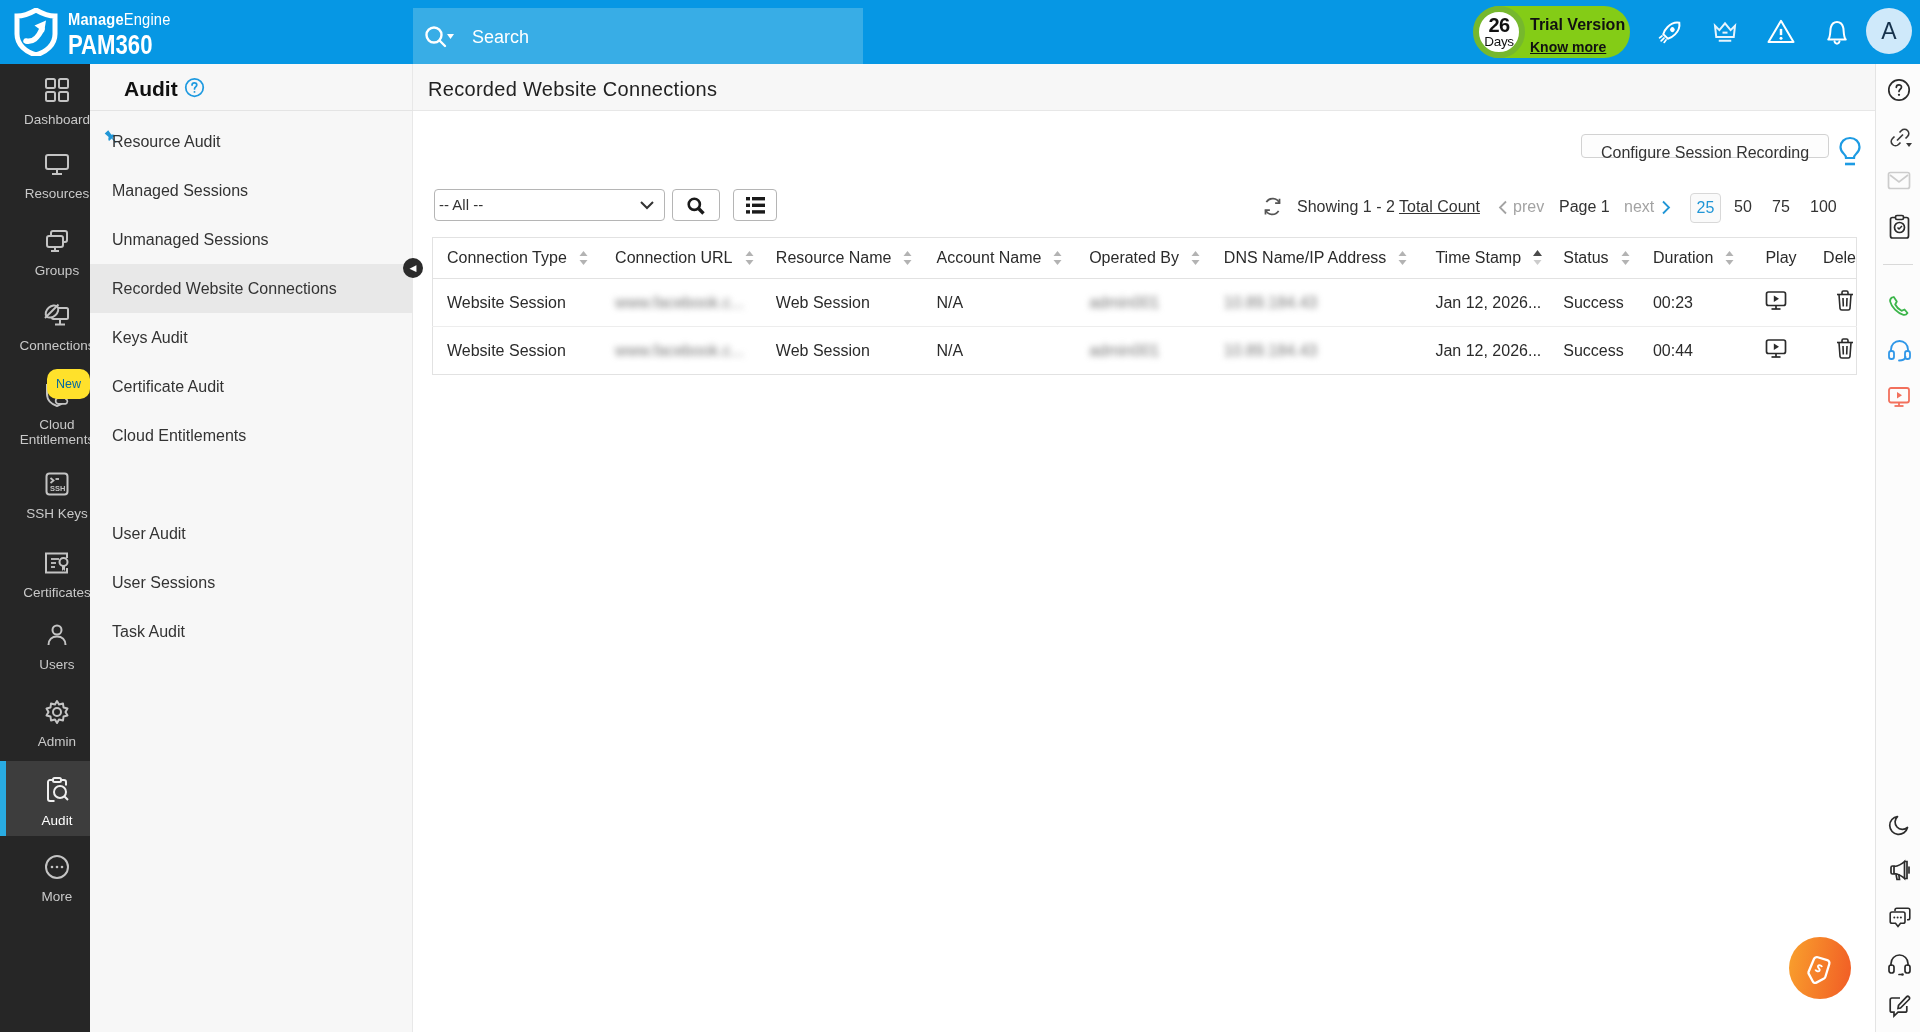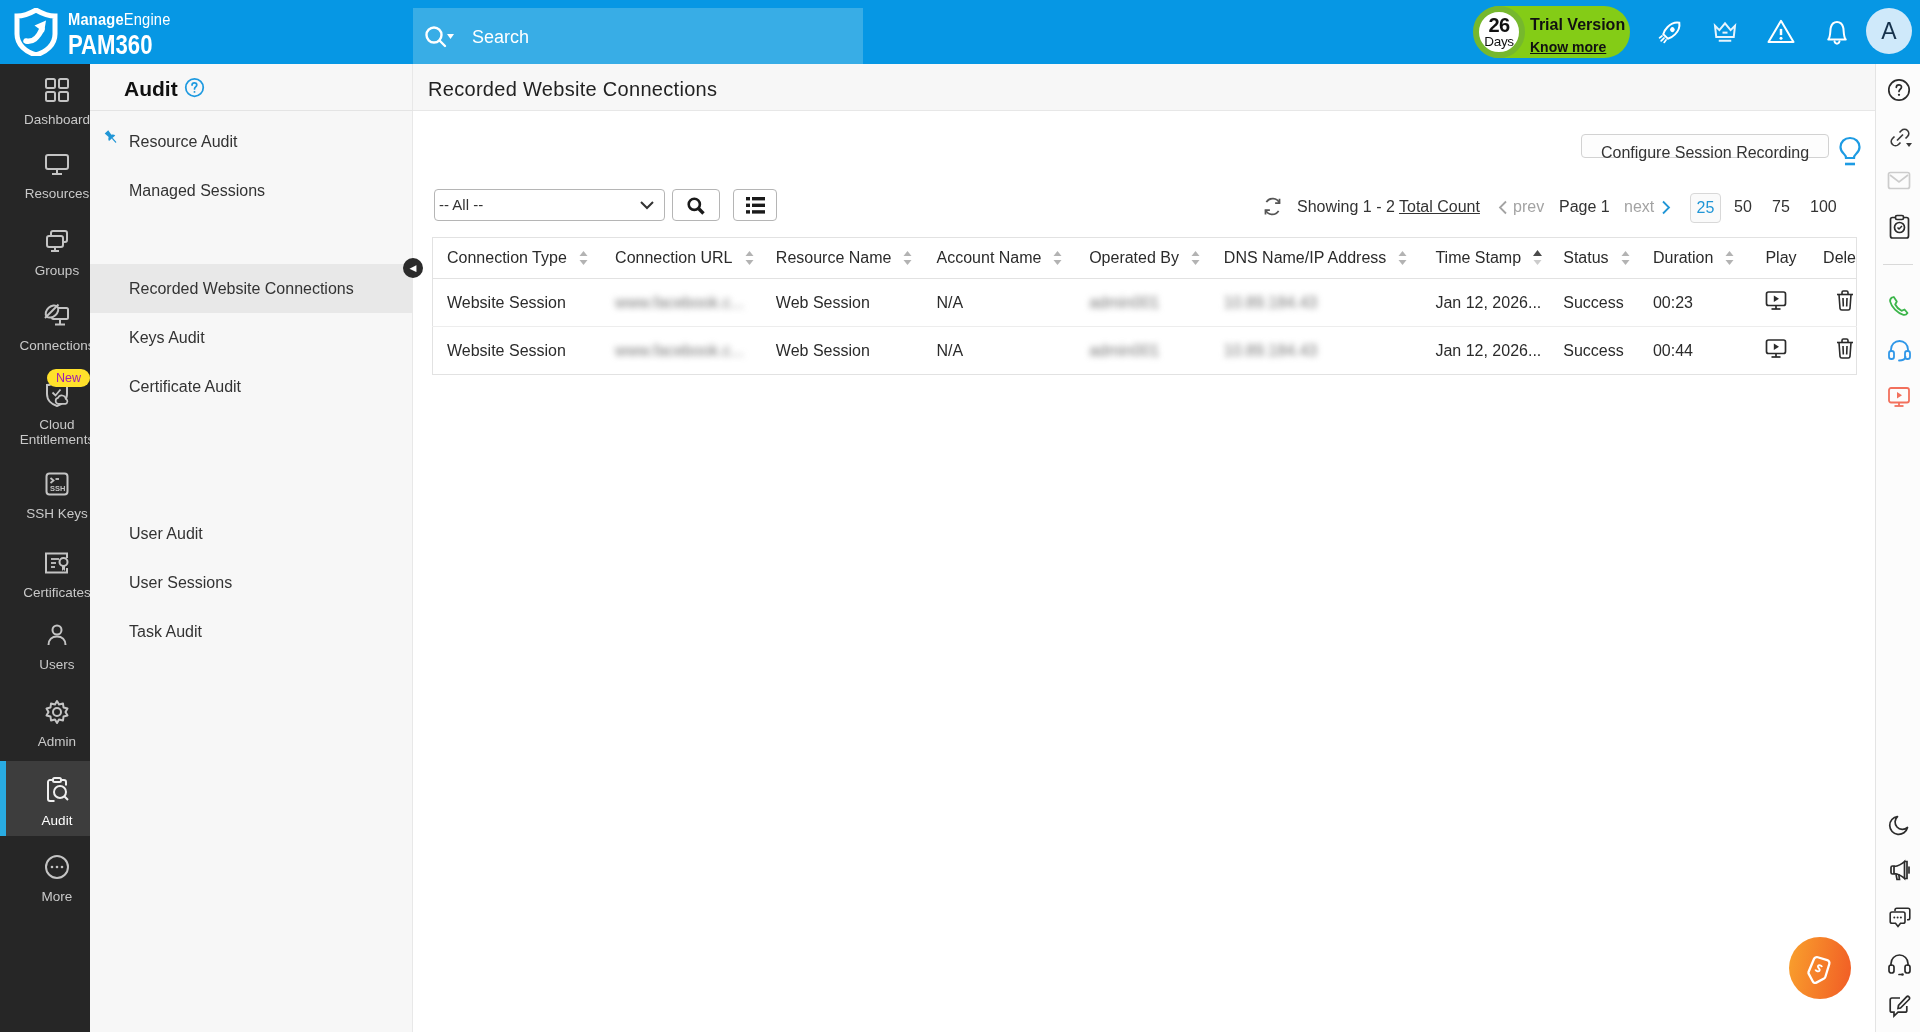--- a/index.html
+++ b/index.html
@@ -26,27 +26,27 @@
 .topicon { position:absolute; top:17px; }
 #avatar { position:absolute; left:1866px; top:8px; width:46px; height:46px; border-radius:50%; background:#cfe9fa; color:#16324c; font-size:23px; text-align:center; line-height:46px; }
 
 
 #leftrail { position:absolute; left:0; top:64px; width:90px; height:968px; background:#262626; color:#c9c9c9; }
 .lritem { position:absolute; left:0; width:114px; text-align:center; font-size:13.5px; }
 .lritem .lbl { margin-top:5px; line-height:1.12; }
 .lritem svg { display:inline-block; }
 #lr-audit { background:#3d3d3d; color:#fff; }
 #lr-audit::before { content:""; position:absolute; left:0; top:0; bottom:0; width:6px; background:#29abe2; }
-.newbadge { position:absolute; left:47px; top:-10px; background:#ffe12b; color:#a21caf; font-size:12.5px; padding:2px 9px; border-radius:10px; font-weight:400; }
+.newbadge { position:absolute; left:47px; top:-10px; background:#ffe12b; color:#0369a1; font-size:12.5px; padding:8px 9px; border-radius:10px; font-weight:400; }
 
 
 #submenu { position:absolute; left:90px; top:64px; width:323px; height:968px; background:#f7f7f7; border-right:1px solid #e8e8e8; }
 #submenu h1 { font-size:21px; color:#111; font-weight:bold; position:absolute; left:34px; top:13px; }
 #submenu .hdiv { position:absolute; left:0; top:46px; width:323px; border-top:1px solid #e4e4e4; }
-.smitem { position:absolute; left:0; width:323px; height:49px; line-height:49px; padding-left:39px; font-size:16px; color:#333; }
+.smitem { position:absolute; left:0; width:323px; height:49px; line-height:49px; padding-left:22px; font-size:16px; color:#333; }
 .smitem.active { background:#e8e8e8; }
 #collapse { position:absolute; left:313px; top:194px; width:20px; height:20px; border-radius:50%; background:#2b2b2b; color:#fff; text-align:center; font-size:9px; line-height:20px; z-index:5; }
 
 
 #rightrail { position:absolute; left:1875px; top:64px; width:45px; height:968px; background:#fcfcfc; border-left:1px solid #e4e4e4; }
 .rricon { position:absolute; left:11px; }
 
 
 #content { position:absolute; left:413px; top:64px; width:1462px; height:968px; background:#fff; }
 #cheader { position:absolute; left:0; top:0; width:1462px; height:47px; background:#f7f7f7; border-bottom:1px solid #e7e7e7; }
@@ -238,23 +238,25 @@
   </svg>
   <div class="hdiv"></div>
   <svg style="position:absolute;left:12px;top:64px" width="19" height="19" viewBox="0 0 24 24" fill="#2196d6">
     <g transform="rotate(-42 12 12)">
       <path d="M9 2.5 L15 2.5 L14.3 9.2 C16.2 10.2 17.3 11.8 17.3 13.2 L6.7 13.2 C6.7 11.8 7.8 10.2 9.7 9.2 Z"></path>
       <rect x="11.2" y="13.2" width="1.6" height="7.5" rx="0.8"></rect>
     </g>
   </svg>
   <div class="smitem" style="top:53px">Resource Audit</div>
   <div class="smitem" style="top:102px">Managed Sessions</div>
+  <div class="smitem" style="top:151px">Unmanaged Sessions</div>
   <div class="smitem active" style="top:200px">Recorded Website Connections</div>
   <div class="smitem" style="top:249px">Keys Audit</div>
   <div class="smitem" style="top:298px">Certificate Audit</div>
+  <div class="smitem" style="top:347px">Cloud Entitlements</div>
   <div class="smitem" style="top:445px">User Audit</div>
   <div class="smitem" style="top:494px">User Sessions</div>
   <div class="smitem" style="top:543px">Task Audit</div>
   <div id="collapse">◀</div>
 </div>
 
 <div id="content">
   <div id="cheader">
       <div class="t">Recorded Website Connections</div>
     </div>

